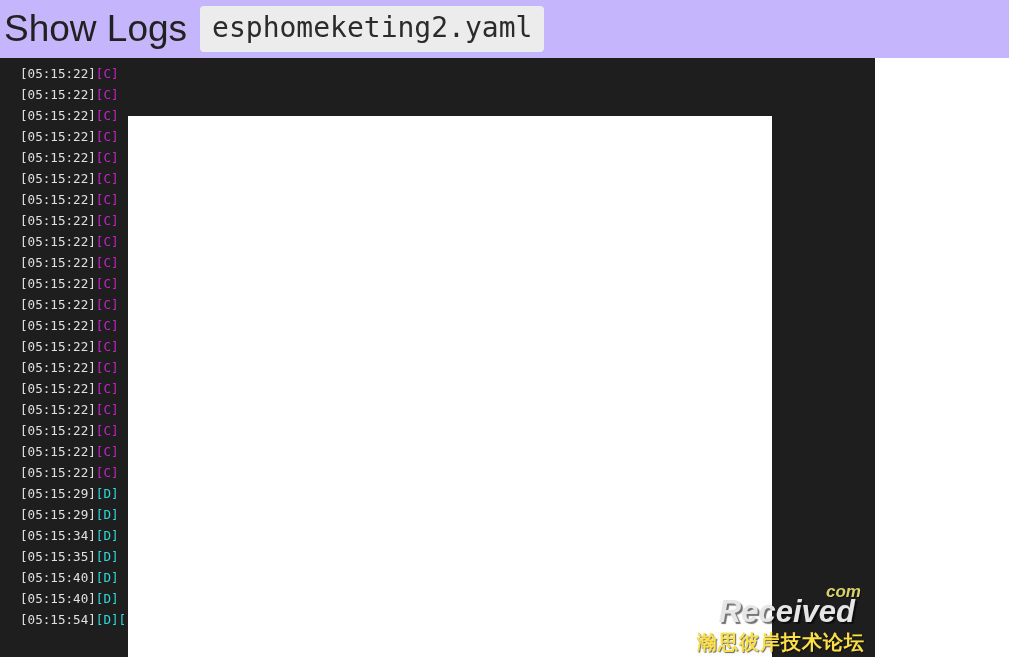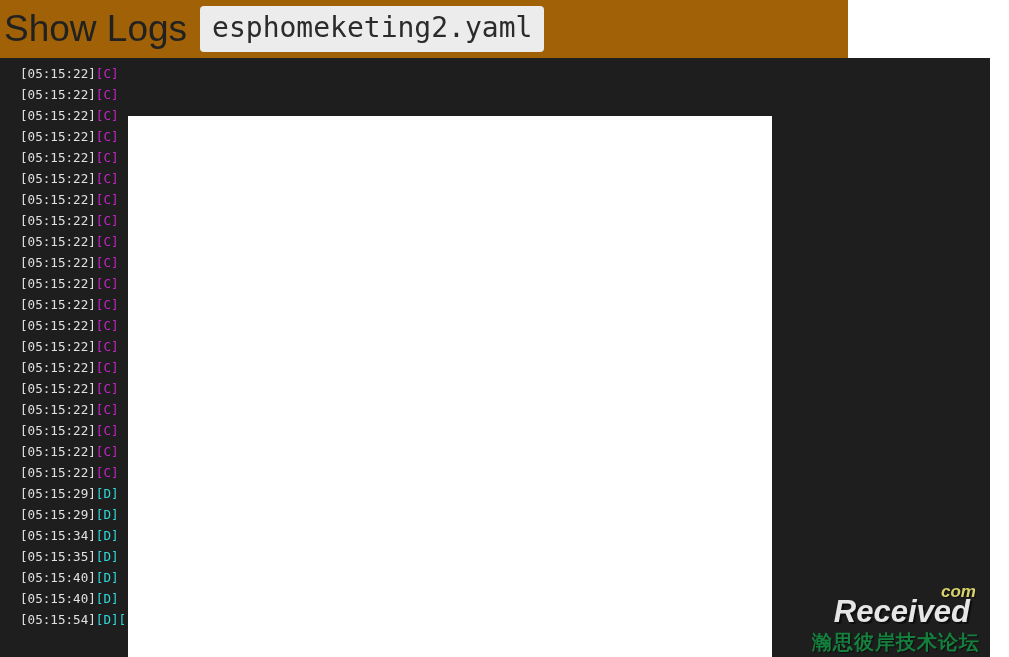--- a/index.html
+++ b/index.html
@@ -18,23 +18,23 @@
     width: 1009px;
     height: 657px;
     overflow: hidden;
   }
 
   
   .header {
     position: absolute;
     left: 0;
     top: 0;
-    width: 848px;
+    width: 1009px;
     height: 58px;
-    background: #a16207;
+    background: #c4b5fd;
     display: flex;
     align-items: center;
     padding-left: 4px;
     overflow: hidden;
   }
 
   .header-title {
     font-family: "Liberation Sans", sans-serif;
     font-size: 37px;
     font-weight: 300;
@@ -55,21 +55,21 @@
     color: #2b2b2b;
     line-height: 34px;
     white-space: nowrap;
   }
 
   
   .terminal {
     position: absolute;
     left: 0;
     top: 58px;
-    width: 990px;
+    width: 875px;
     height: 599px;
     background: #131313;
     overflow: hidden;
   }
 
   .terminal-inner {
     position: absolute;
     left: 0;
     top: 0;
     width: 1009px;
@@ -149,21 +149,21 @@
     text-shadow: 2px 2px 1px rgba(0,0,0,0.55);
   }
 
   .wm-cn {
     position: absolute;
     right: 4px;
     top: 47px;
     font-family: "DejaVu Sans", sans-serif;
     font-weight: bold;
     font-size: 20px;
-    color: #15803d;
+    color: #fde047;
     line-height: 24px;
     letter-spacing: 1px;
     text-shadow: 1px 1px 1px rgba(0,0,0,0.6);
   }
 </style>
 </head>
 <body>
 
 <div id="app">
 

